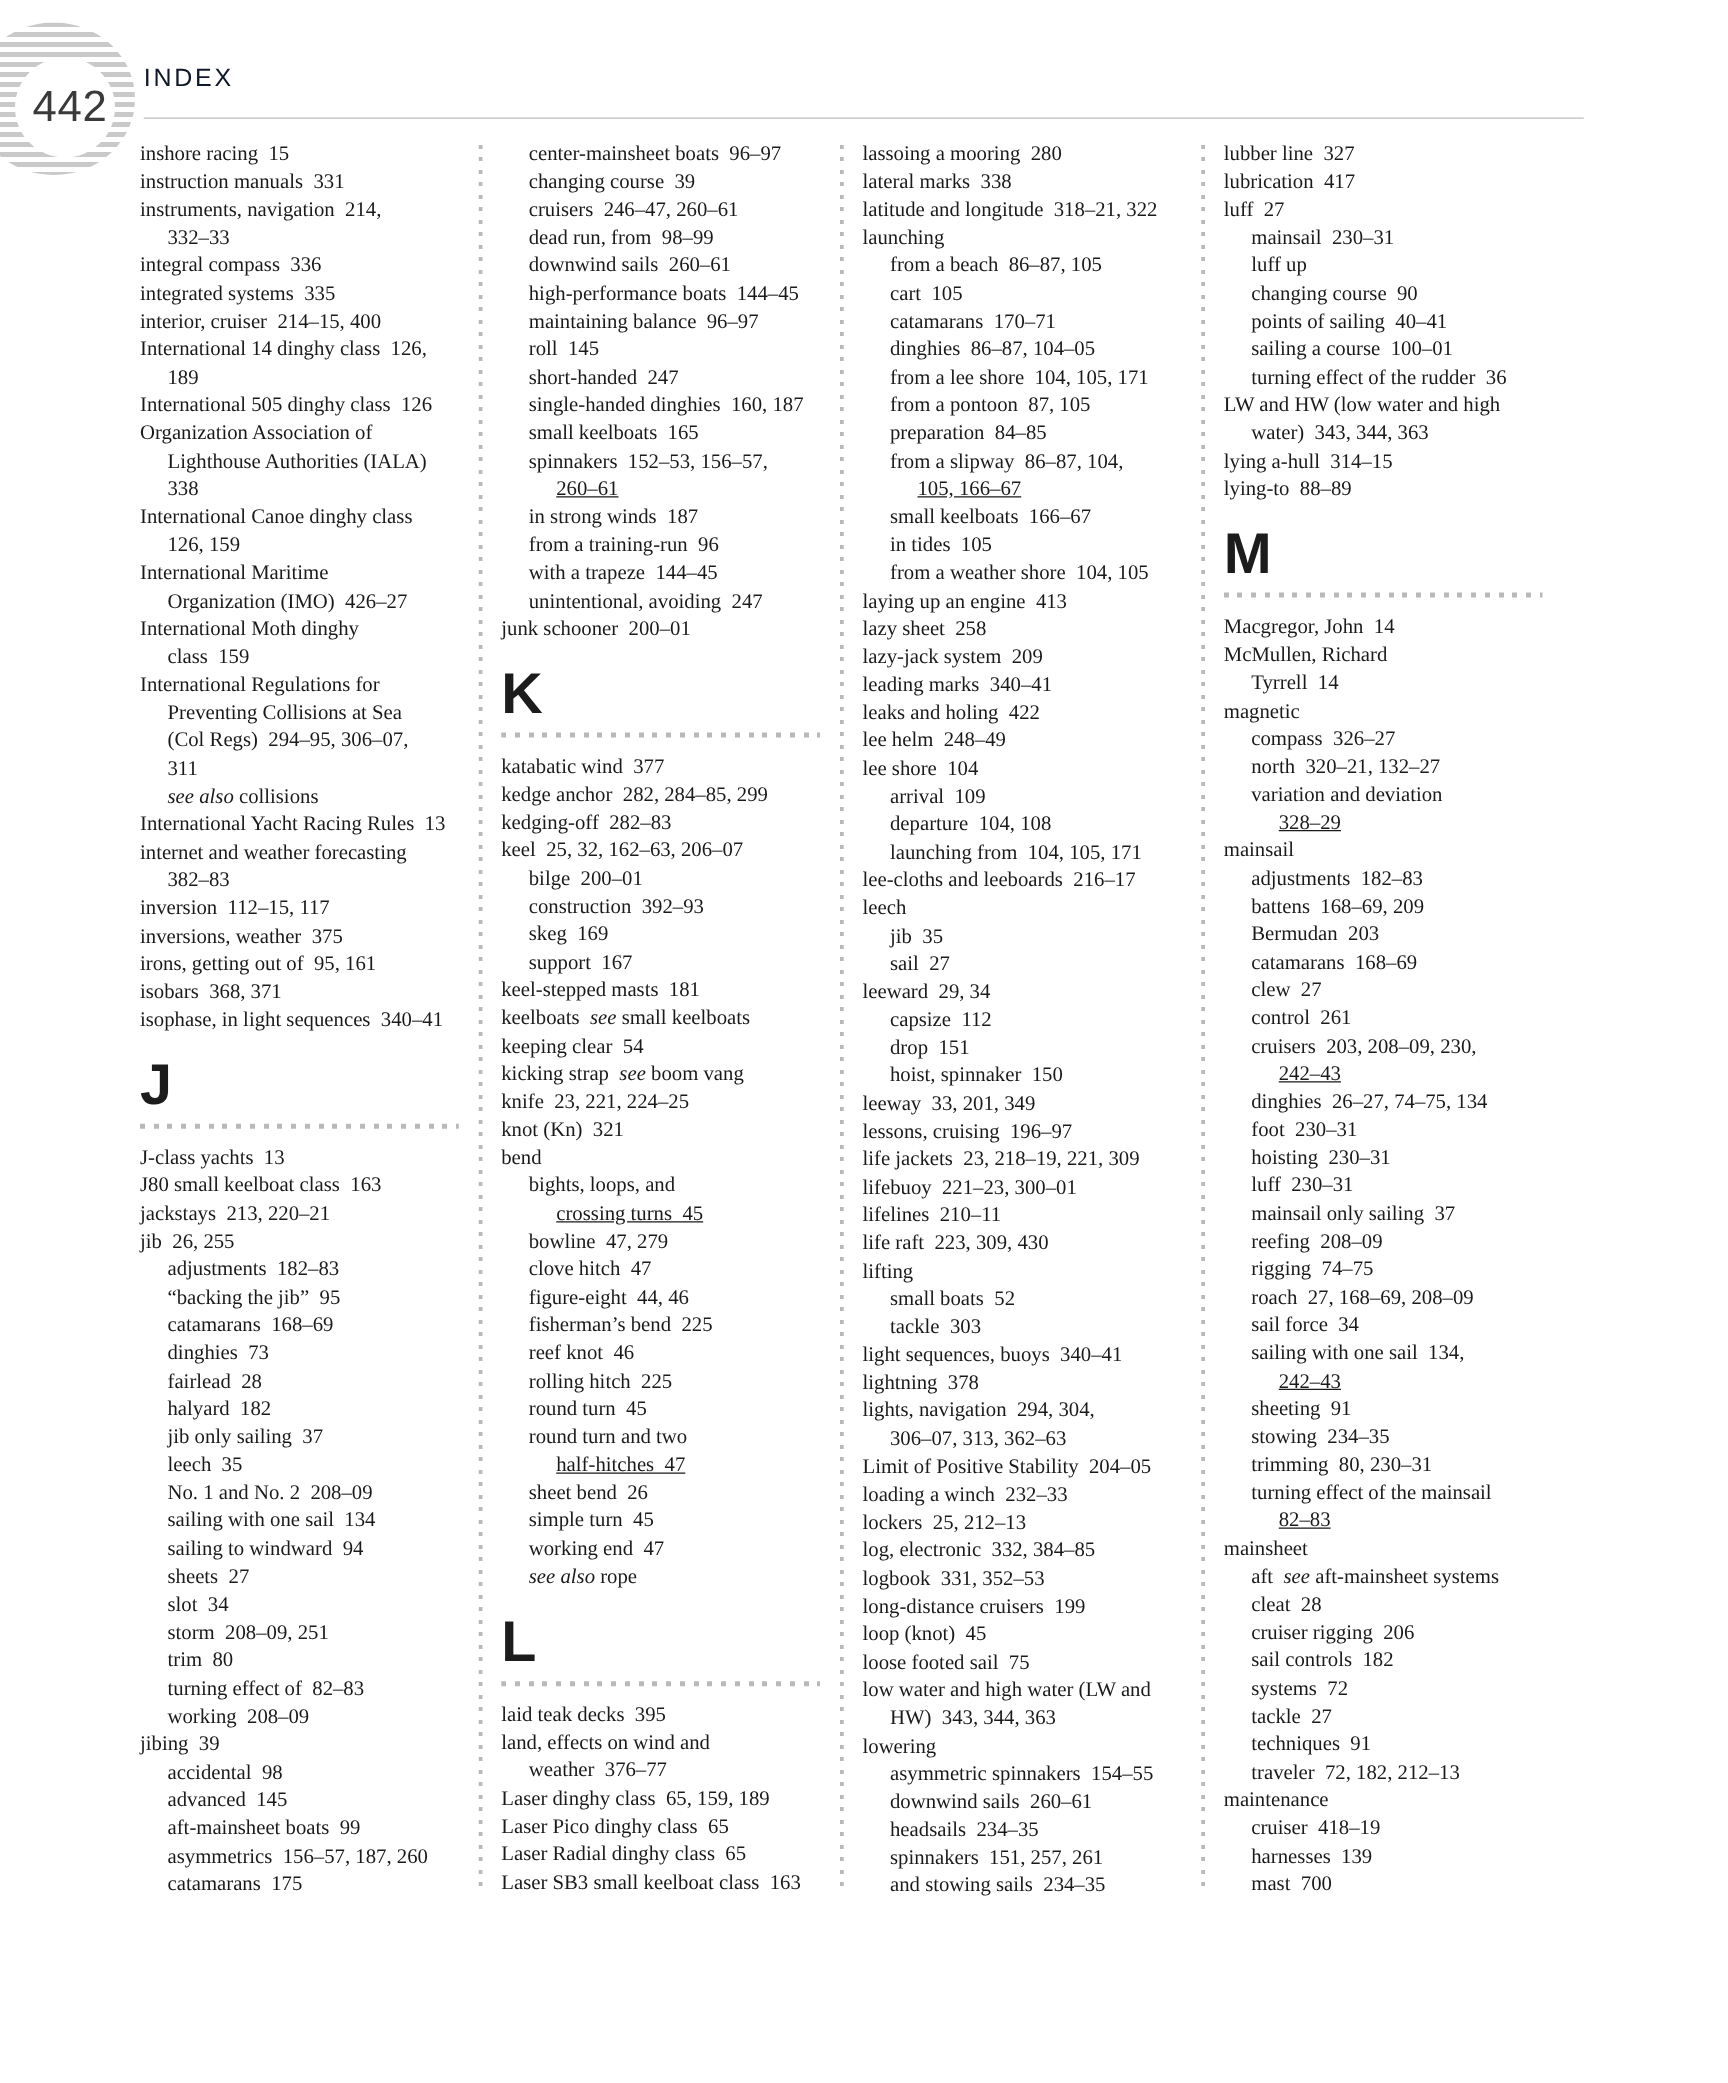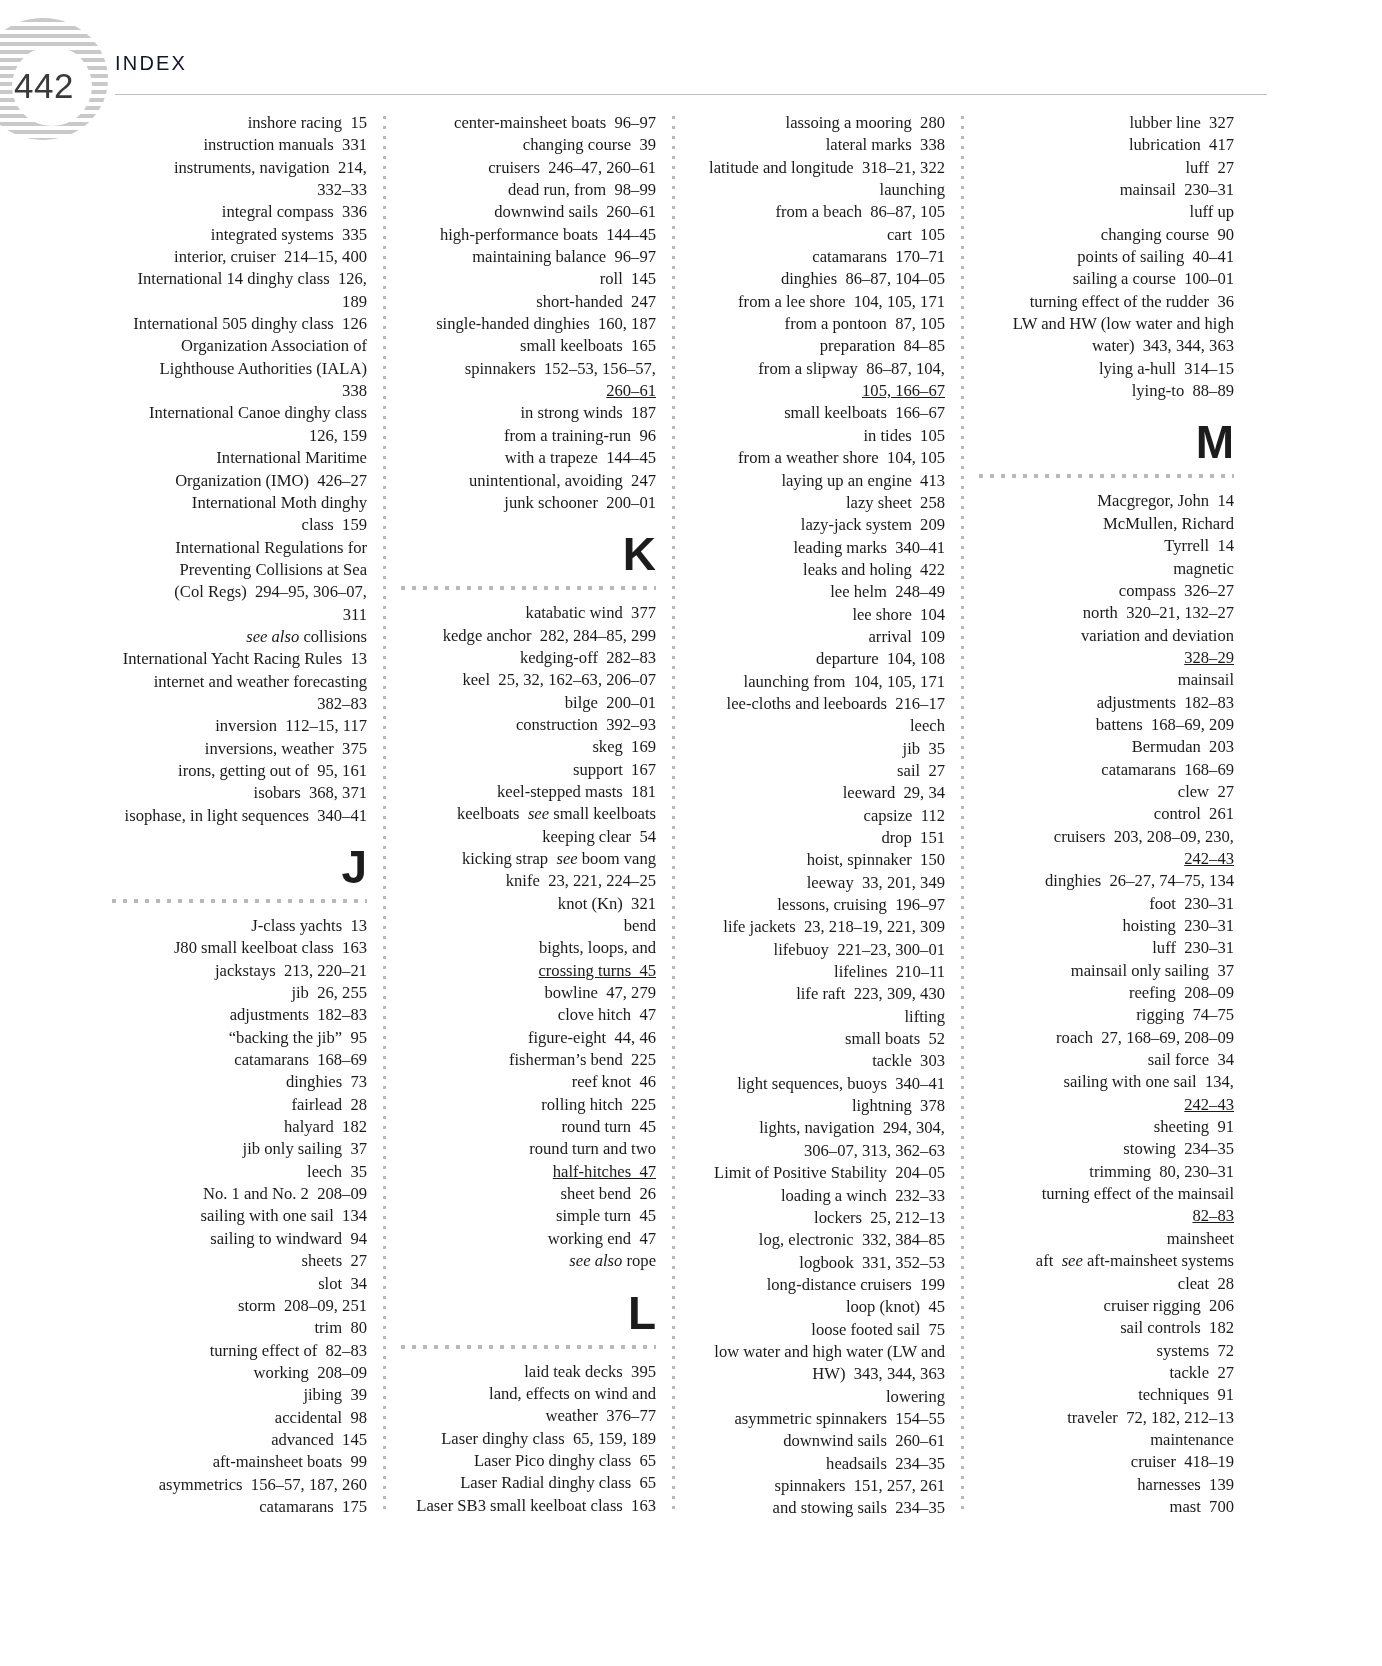--- a/index.html
+++ b/index.html
@@ -50,21 +50,21 @@
     position: absolute;
     left: 12px;
     top: 28px;
     width: 80px;
     height: 80px;
     border-radius: 50%;
     background: #ffffff;
   }
   .folio-number {
     position: absolute;
-    left: 4px;
+    left: 16px;
     top: 28px;
     width: 80px;
     height: 80px;
     line-height: 80px;
     text-align: center;
     font-family: "Liberation Sans", "DejaVu Sans", sans-serif;
     font-size: 35px;
     font-weight: 300;
     color: #3a3a3a;
     letter-spacing: 0.5px;
@@ -92,21 +92,20 @@
 
   
   .columns {
     position: absolute;
     left: 112px;
     top: 112px;
     width: 1158px;
     height: 1400px;
     display: flex;
     flex-direction: row;
-    text-align: right;
   }
   .column {
     width: 255px;
     position: relative;
     padding-right: 0px;
   }
   .col-gap {
     width: 34px;
     position: relative;
     flex: none;

